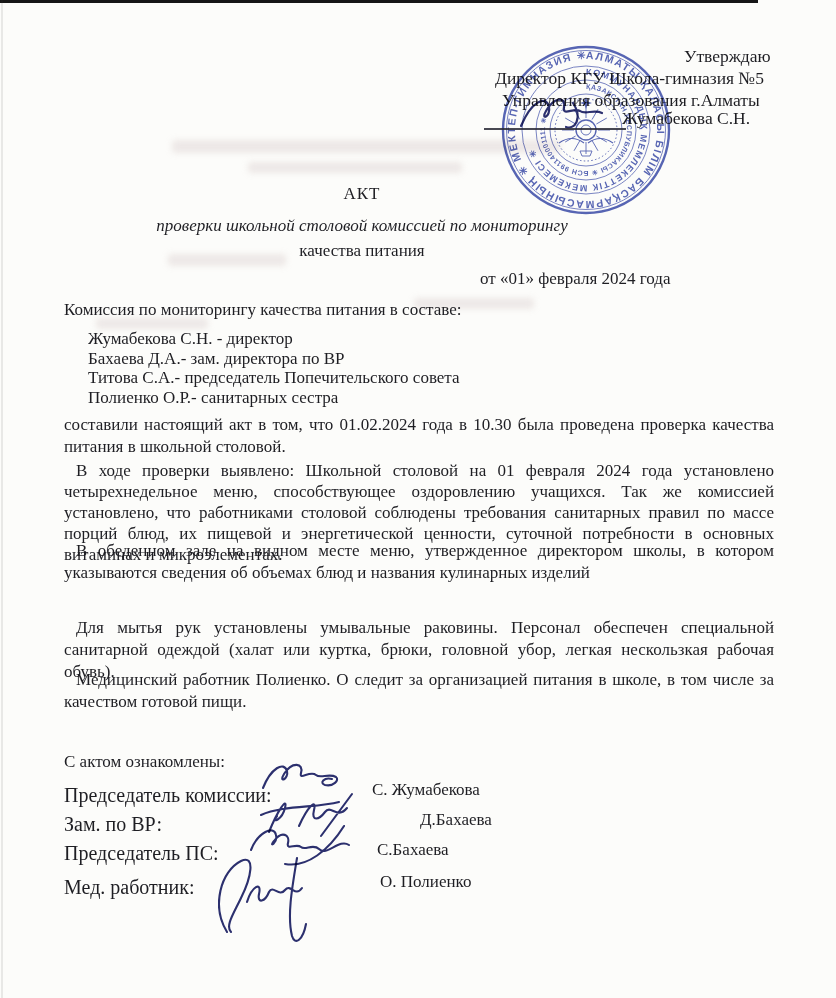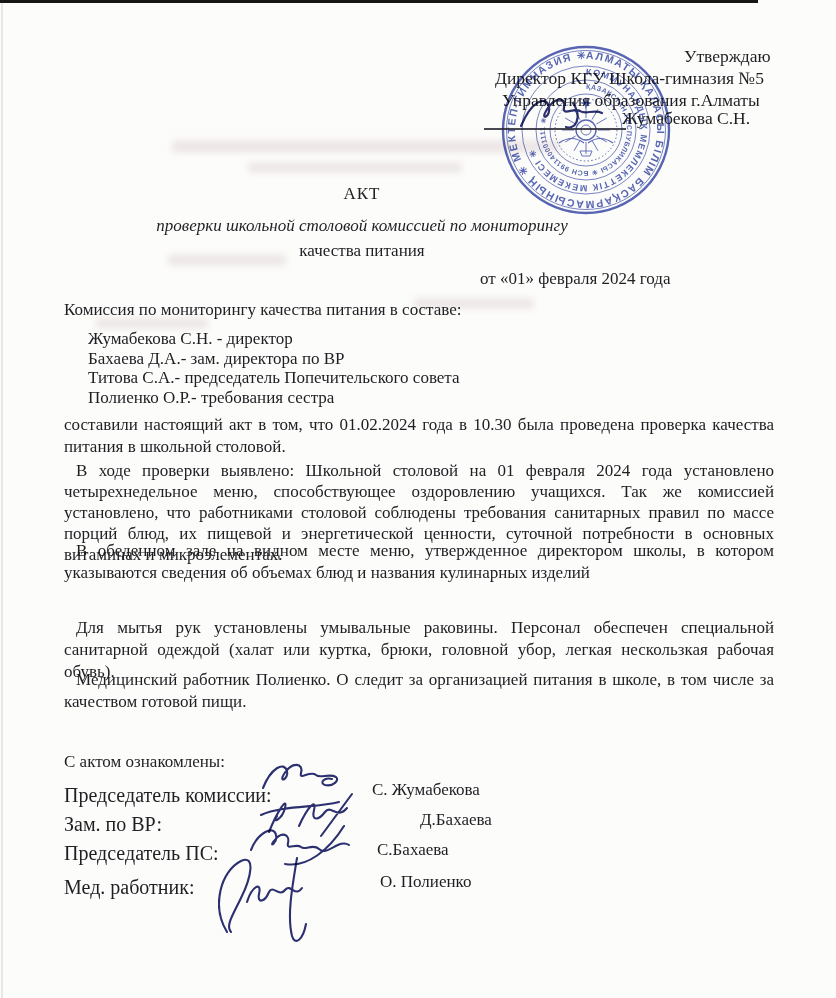--- a/index.html
+++ b/index.html
@@ -148,21 +148,21 @@
   <div class="tcenter t1">АКТ</div>
   <div class="tcenter t2">проверки школьной столовой комиссией по мониторингу</div>
   <div class="tcenter t3">качества питания</div>
   <div class="tdate">от «01» февраля  2024 года</div>
 
   <div class="intro">Комиссия по мониторингу качества питания в составе:</div>
   <div class="members">
     <div>Жумабекова С.Н.  - директор</div>
     <div>Бахаева Д.А.- зам. директора по ВР</div>
     <div>Титова С.А.-  председатель Попечительского совета</div>
-    <div>Полиенко О.Р.- требования сестра</div>
+    <div>Полиенко О.Р.- санитарных сестра</div>
   </div>
 
   <div class="para p1">составили настоящий акт в том, что 01.02.2024 года в 10.30 была проведена проверка качества питания в школьной столовой.</div>
   <div class="para p2">В ходе проверки выявлено: Школьной столовой на 01 февраля 2024 года установлено четырехнедельное меню, способствующее оздоровлению учащихся. Так же комиссией установлено, что работниками столовой соблюдены требования санитарных правил по массе порций блюд, их пищевой и энергетической ценности, суточной потребности в основных витаминах и микроэлементах.</div>
   <div class="para p3">В обеденном зале на видном месте меню, утвержденное директором школы, в котором указываются сведения об объемах блюд и названия кулинарных изделий</div>
   <div class="para p4">Для мытья рук установлены умывальные раковины. Персонал обеспечен специальной санитарной одеждой (халат или куртка, брюки, головной убор, легкая нескользкая рабочая обувь).</div>
   <div class="para p5">Медицинский  работник  Полиенко. О следит за организацией питания в школе, в том числе за качеством  готовой пищи.</div>
 
   <div class="ack">С актом ознакомлены:</div>
 

